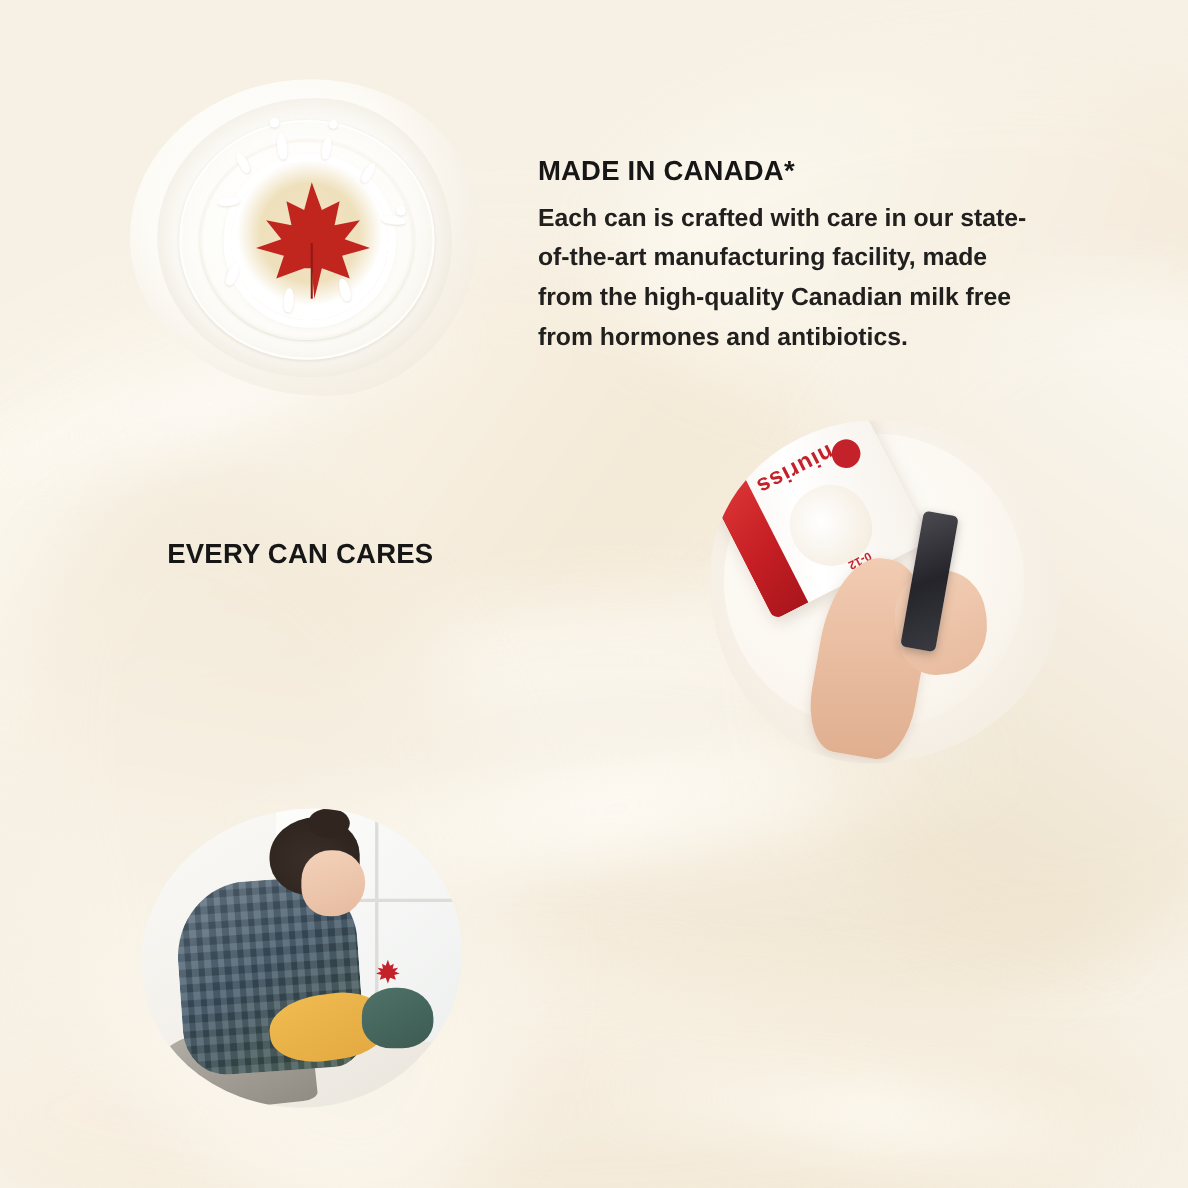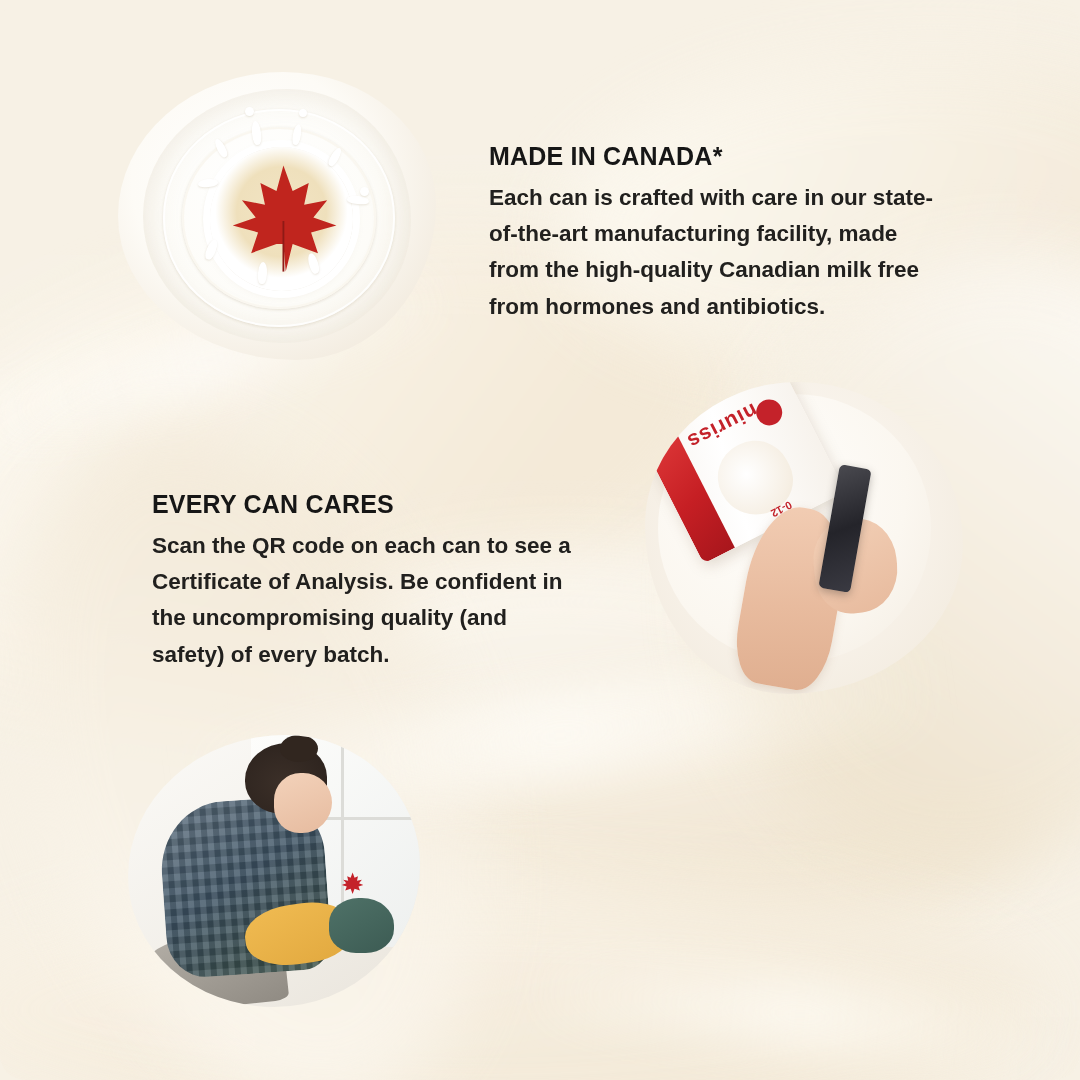--- a/index.html
+++ b/index.html
@@ -201,21 +201,20 @@
       <div class="swirlart"></div>
       <div class="age">0-12</div>
     </div>
     <div class="arm"></div>
     <div class="palm"></div>
     <div class="phone"></div>
   </div>
 
   <div class="txt" id="txt-cares">
     <h2 class="head">EVERY CAN CARES</h2>
-    <p class="body">Scan the QR code on each can to see a Certificate of Analysis. Be confident in the uncompromising quality (and safety) of every batch.</p>
   </div>
 
   <div class="blob blob-c" id="img-mom">
     <div class="window"></div>
     <div class="mull-v"></div>
     <div class="mull-h"></div>
     <div class="chair"></div>
     <div class="shirt"></div>
     <div class="hair"></div>
     <div class="bun"></div>

